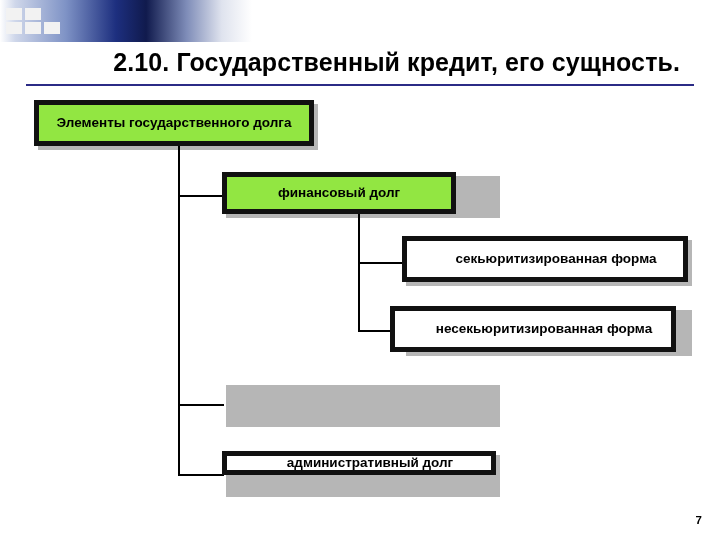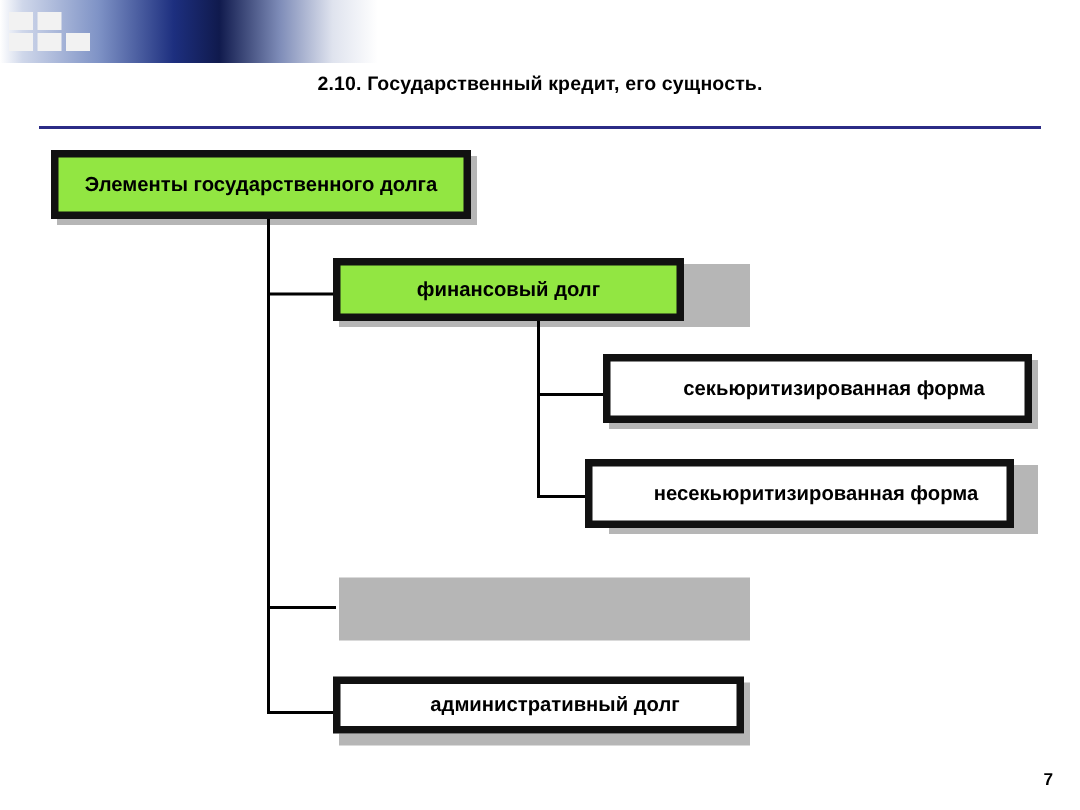--- a/index.html
+++ b/index.html
@@ -46,22 +46,22 @@
     display: block;
     background: #f2f2f2;
   }
 
   
   .title {
     position: absolute;
     left: 40px;
     top: 48px;
     width: 640px;
-    text-align: center;
-    font-size: 13px;
+    text-align: right;
+    font-size: 25px;
     font-weight: bold;
     color: #000000;
     letter-spacing: 0.1px;
   }
   .title-rule {
     position: absolute;
     left: 26px;
     top: 84px;
     width: 668px;
     height: 2px;
@@ -158,18 +158,18 @@
 
   <div class="node white" style="left:402px; top:236px; width:286px; height:46px;">
     <span>секьюритизированная форма</span>
   </div>
 
   <div class="node white" style="left:390px; top:306px; width:286px; height:46px;">
     <span>несекьюритизированная форма</span>
   </div>
 
 
-  <div class="node white" style="left:222px; top:451px; width:274px; height:38px;">
+  <div class="node white" style="left:222px; top:451px; width:274px; height:24px;">
     <span>административный долг</span>
   </div>
 
   <div class="page-num">7</div>
 </div>
 
 </body></html>

